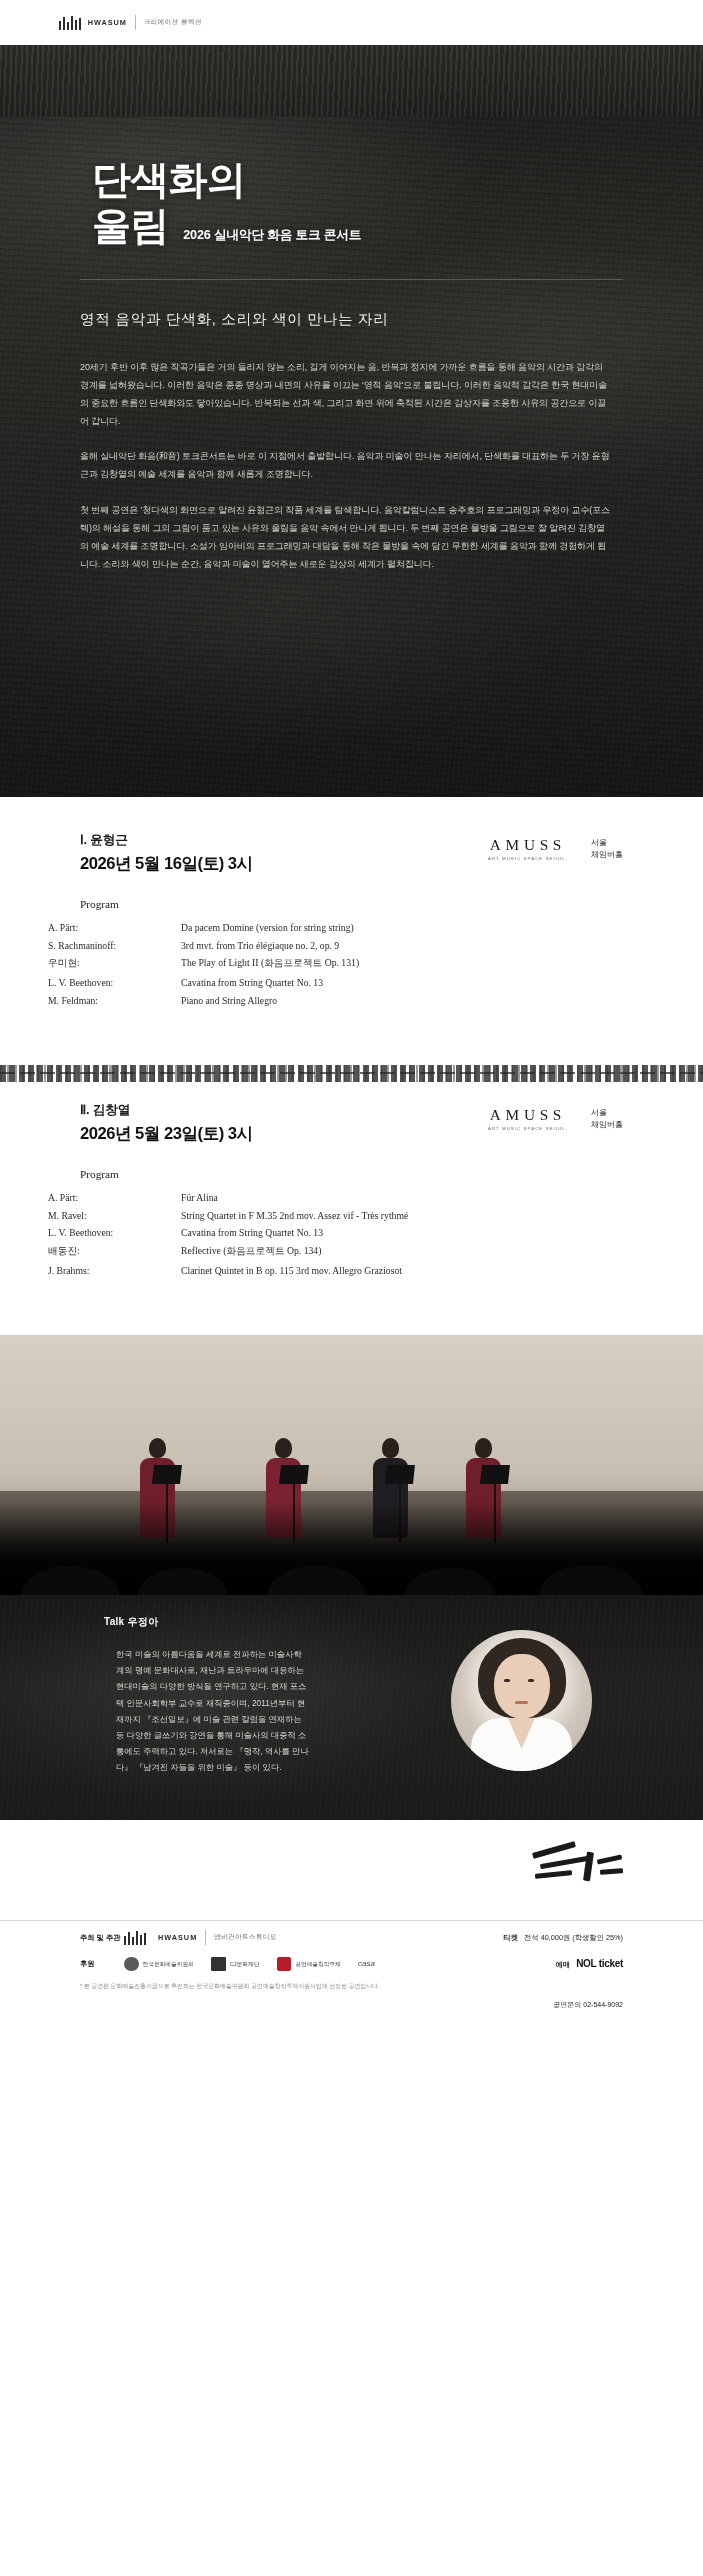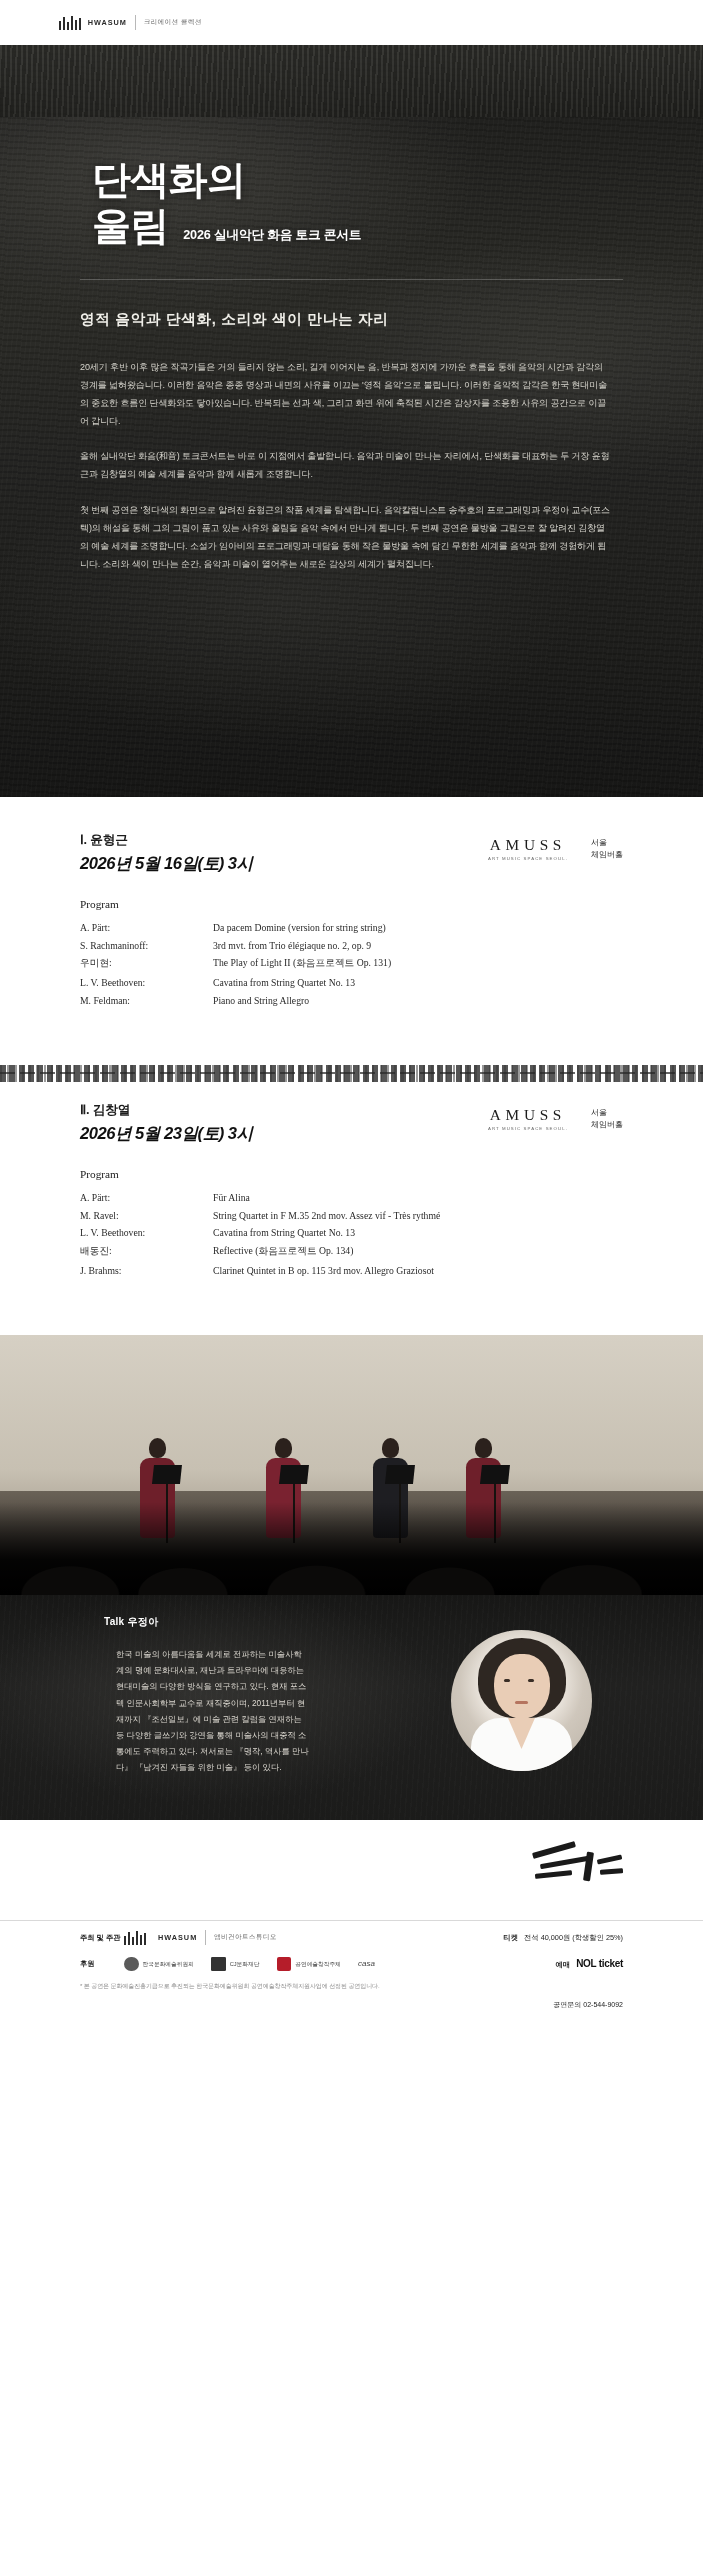--- a/index.html
+++ b/index.html
@@ -60,45 +60,45 @@
     letter-spacing:-0.7px; text-shadow:0 1.3px 9.3px rgba(0,0,0,.55);margin-left:12px;
   }
   .h-title .l2 { display:flex; align-items:baseline; gap:14.6px; }
   .h-sub {
     font-size:12.7px; font-weight:bold; color:#ffffff; letter-spacing:-0.2px;
   }
   .h-rule { position:absolute; top:234px; left:80px; width:543px; height:0.7px; background:rgba(255,255,255,.22); z-index:4;}
 
   .h-lead {
     position:absolute; top:265px; left:80px; width:546px; z-index:4;
-    color:#f0efe9; font-size:14.6px; letter-spacing:0.7px; font-weight:700;
+    color:#f0efe9; font-size:14.6px; letter-spacing:0.7px; font-weight:400;
   }
   .h-body {
     position:absolute; top:313px; left:80px; width:533px; z-index:4;
     color:#d7d5cd; font-size:9px; line-height:2.0; letter-spacing:-0.1px;
   }
   .h-body p { margin:0 0 17.3px 0; }
   .h-body p:last-child { margin-bottom:0; }
 
   
   .prog { position:absolute; left:0; width:703px; background:#fff; }
   .prog-head { display:flex; align-items:flex-start; padding:0 80px; }
   .prog-left { flex:1; }
   .prog-no {
     font-size:12.7px; font-weight:bold; color:#1c1c1c; letter-spacing:-0.2px; margin-bottom:4px;
   }
-  .prog-date { font-size:16.6px; font-weight:bold; color:#111; letter-spacing:-0.5px;font-style:italic; }
+  .prog-date { font-size:16.6px; font-weight:bold; color:#111; letter-spacing:-0.5px; }
   .prog-right { text-align:right; display:flex; align-items:flex-end; gap:23px; padding-top:4px;}
   .amuss-wrap { text-align:center; }
   .amuss { font-size:15.3px; letter-spacing:4.7px; color:#1c1c1c; font-weight:400; font-family:"Liberation Serif", serif;}
   .amuss-sub { font-size:4.3px; letter-spacing:1.1px; color:#666; margin-top:2px; }
   .venue { font-size:8px; color:#2b2b2b; line-height:1.5; text-align:left; }
 
   .prog-label { font-size:11.3px; color:#222; margin:22.6px 0 9.3px 80px; font-family:"Liberation Serif", serif;}
-  .prog-table { margin-left:80px; width:506px; border-collapse:collapse; }
+  .prog-table { margin-left:48px; width:506px; border-collapse:collapse; }
   .prog-table td { font-size:9.7px; color:#2a2a2a; padding:3.3px 0; vertical-align:top; font-family:"Liberation Serif", serif;}
   .prog-table td.c { width:133px; white-space:nowrap; }
 
   .ink-div {
     position:absolute; left:0; width:703px; height:17.3px;
     background:
       repeating-linear-gradient(90deg, rgba(20,20,20,.85) 0 6px, rgba(20,20,20,0) 6px 9.3px),
       repeating-linear-gradient(90deg, rgba(40,40,40,.55) 0 2px, rgba(40,40,40,0) 2px 7.3px);
     opacity:.85;
   }

